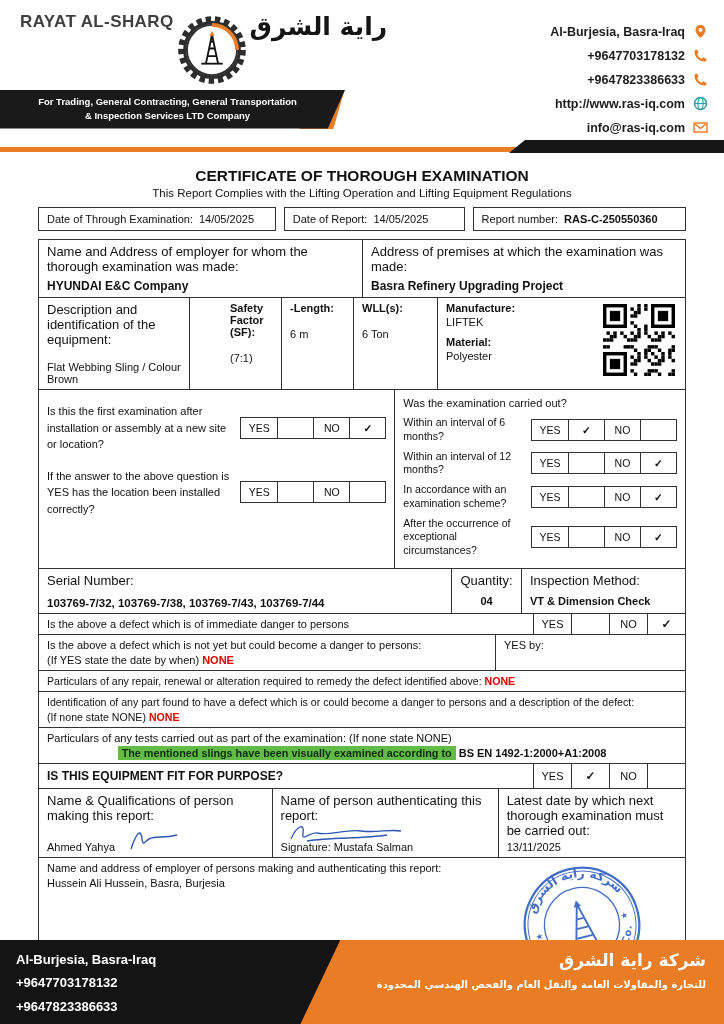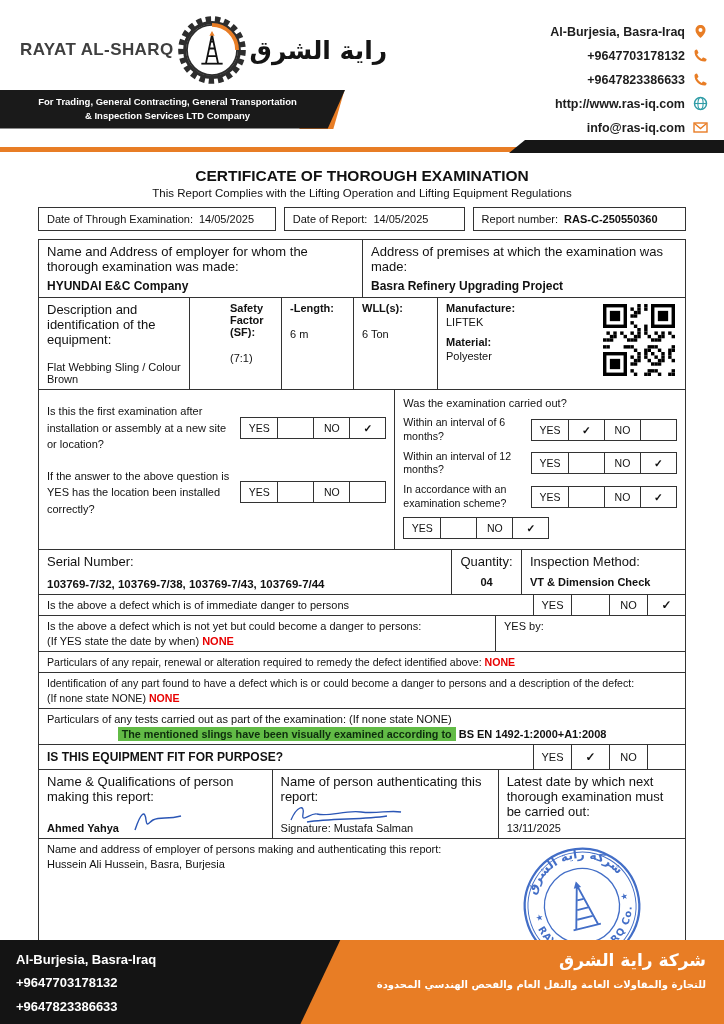--- a/index.html
+++ b/index.html
@@ -3,21 +3,21 @@
 <meta charset="utf-8">
 <style>
   * { margin:0; padding:0; box-sizing:border-box; }
   html,body { background:#fff; }
   body { font-family:"Liberation Sans", sans-serif; color:#111; }
   .page { position:relative; width:724px; height:1024px; background:#fff; overflow:hidden; margin:0 auto; }
   .ar { font-family:"DejaVu Sans", sans-serif; }
 
   
   .header { position:relative; height:158px; }
-  .logo-row { display:flex; align-items:center; padding:12px 0 0 20px; }
+  .logo-row { display:flex; padding:12px 0 0 20px; }
   .logo-en { font-size:17px; font-weight:bold; color:#3f3f3f; letter-spacing:.4px; }
   .logo-ar { font-size:25px; font-weight:bold; color:#141414; }
   .gear { width:76px; height:76px; flex:none; }
   .ribbon-wrap { position:relative; width:345px; margin-top:2px; }
   .ribbon-accent { position:absolute; top:0; right:6px; width:34px; height:100%; background:#E87D25; transform:skewX(-16deg); }
   .ribbon { position:relative; background:#1a1a1a; color:#fff; text-align:center; font-size:9.5px; font-weight:bold;
             line-height:1.5; padding:5px 18px 5px 8px; clip-path:polygon(0 0,100% 0,95% 100%,0 100%); }
   .contact { position:absolute; top:24px; right:16px; }
   .contact-row { display:flex; justify-content:flex-end; align-items:center; gap:8px; margin-bottom:9px;
                  font-size:12.5px; font-weight:bold; color:#1d1d1d; }
@@ -79,21 +79,21 @@
 
   .yesby-cell { width:190px; font-size:11px; }
   .line2 { margin-top:3px; }
   .center { text-align:center; margin-top:3px; }
   .green-hl { background:#62BB46; color:#0d2d0d; padding:1px 4px; font-weight:bold; font-size:10.8px; }
 
   .fit-label { font-size:12px; font-weight:bold; padding:5px 8px; flex:1; }
 
   .p1{ width:36%; } .p2{ width:35%; } .p3{ width:29%; }
   .persons-row { min-height:62px; }
-  .sig-line { display:flex; align-items:flex-end; gap:12px; margin-top:4px;font-weight:bold; }
+  .sig-line { display:flex; align-items:flex-end; gap:12px; margin-top:4px; }
   .sig2-wrap { margin:-2px 0 0 6px; }
   .auth-sig-text { margin-top:-6px; font-size:11px; }
 
   .last-row { display:block; min-height:126px; position:relative; }
   .stamp { position:absolute; right:42px; top:6px; width:122px; height:122px; transform:rotate(-14deg); opacity:.9; }
 
   
   .footer { position:absolute; left:0; bottom:0; width:100%; height:84px; background:#E87D25; }
   .footer-black { position:absolute; inset:0; background:#141414; clip-path:polygon(0 0,47% 0,41.5% 100%,0 100%); }
   .footer-left { position:absolute; left:16px; top:8px; color:#fff; font-weight:bold; font-size:13px; line-height:1.8; }
@@ -376,20 +376,21 @@
           <div class="q-row">
             <div class="q-text">In accordance with an examination scheme?</div>
             <div class="ansbox">
               <div>YES</div>
               <div class="chk"></div>
               <div>NO</div>
               <div class="chk">✓</div>
             </div>
           </div>
           <div class="q-row">
+            <div class="q-text">After the occurrence of exceptional circumstances?</div>
             <div class="ansbox">
               <div>YES</div>
               <div class="chk"></div>
               <div>NO</div>
               <div class="chk">✓</div>
             </div>
           </div>
         </div>
       </div>
 

